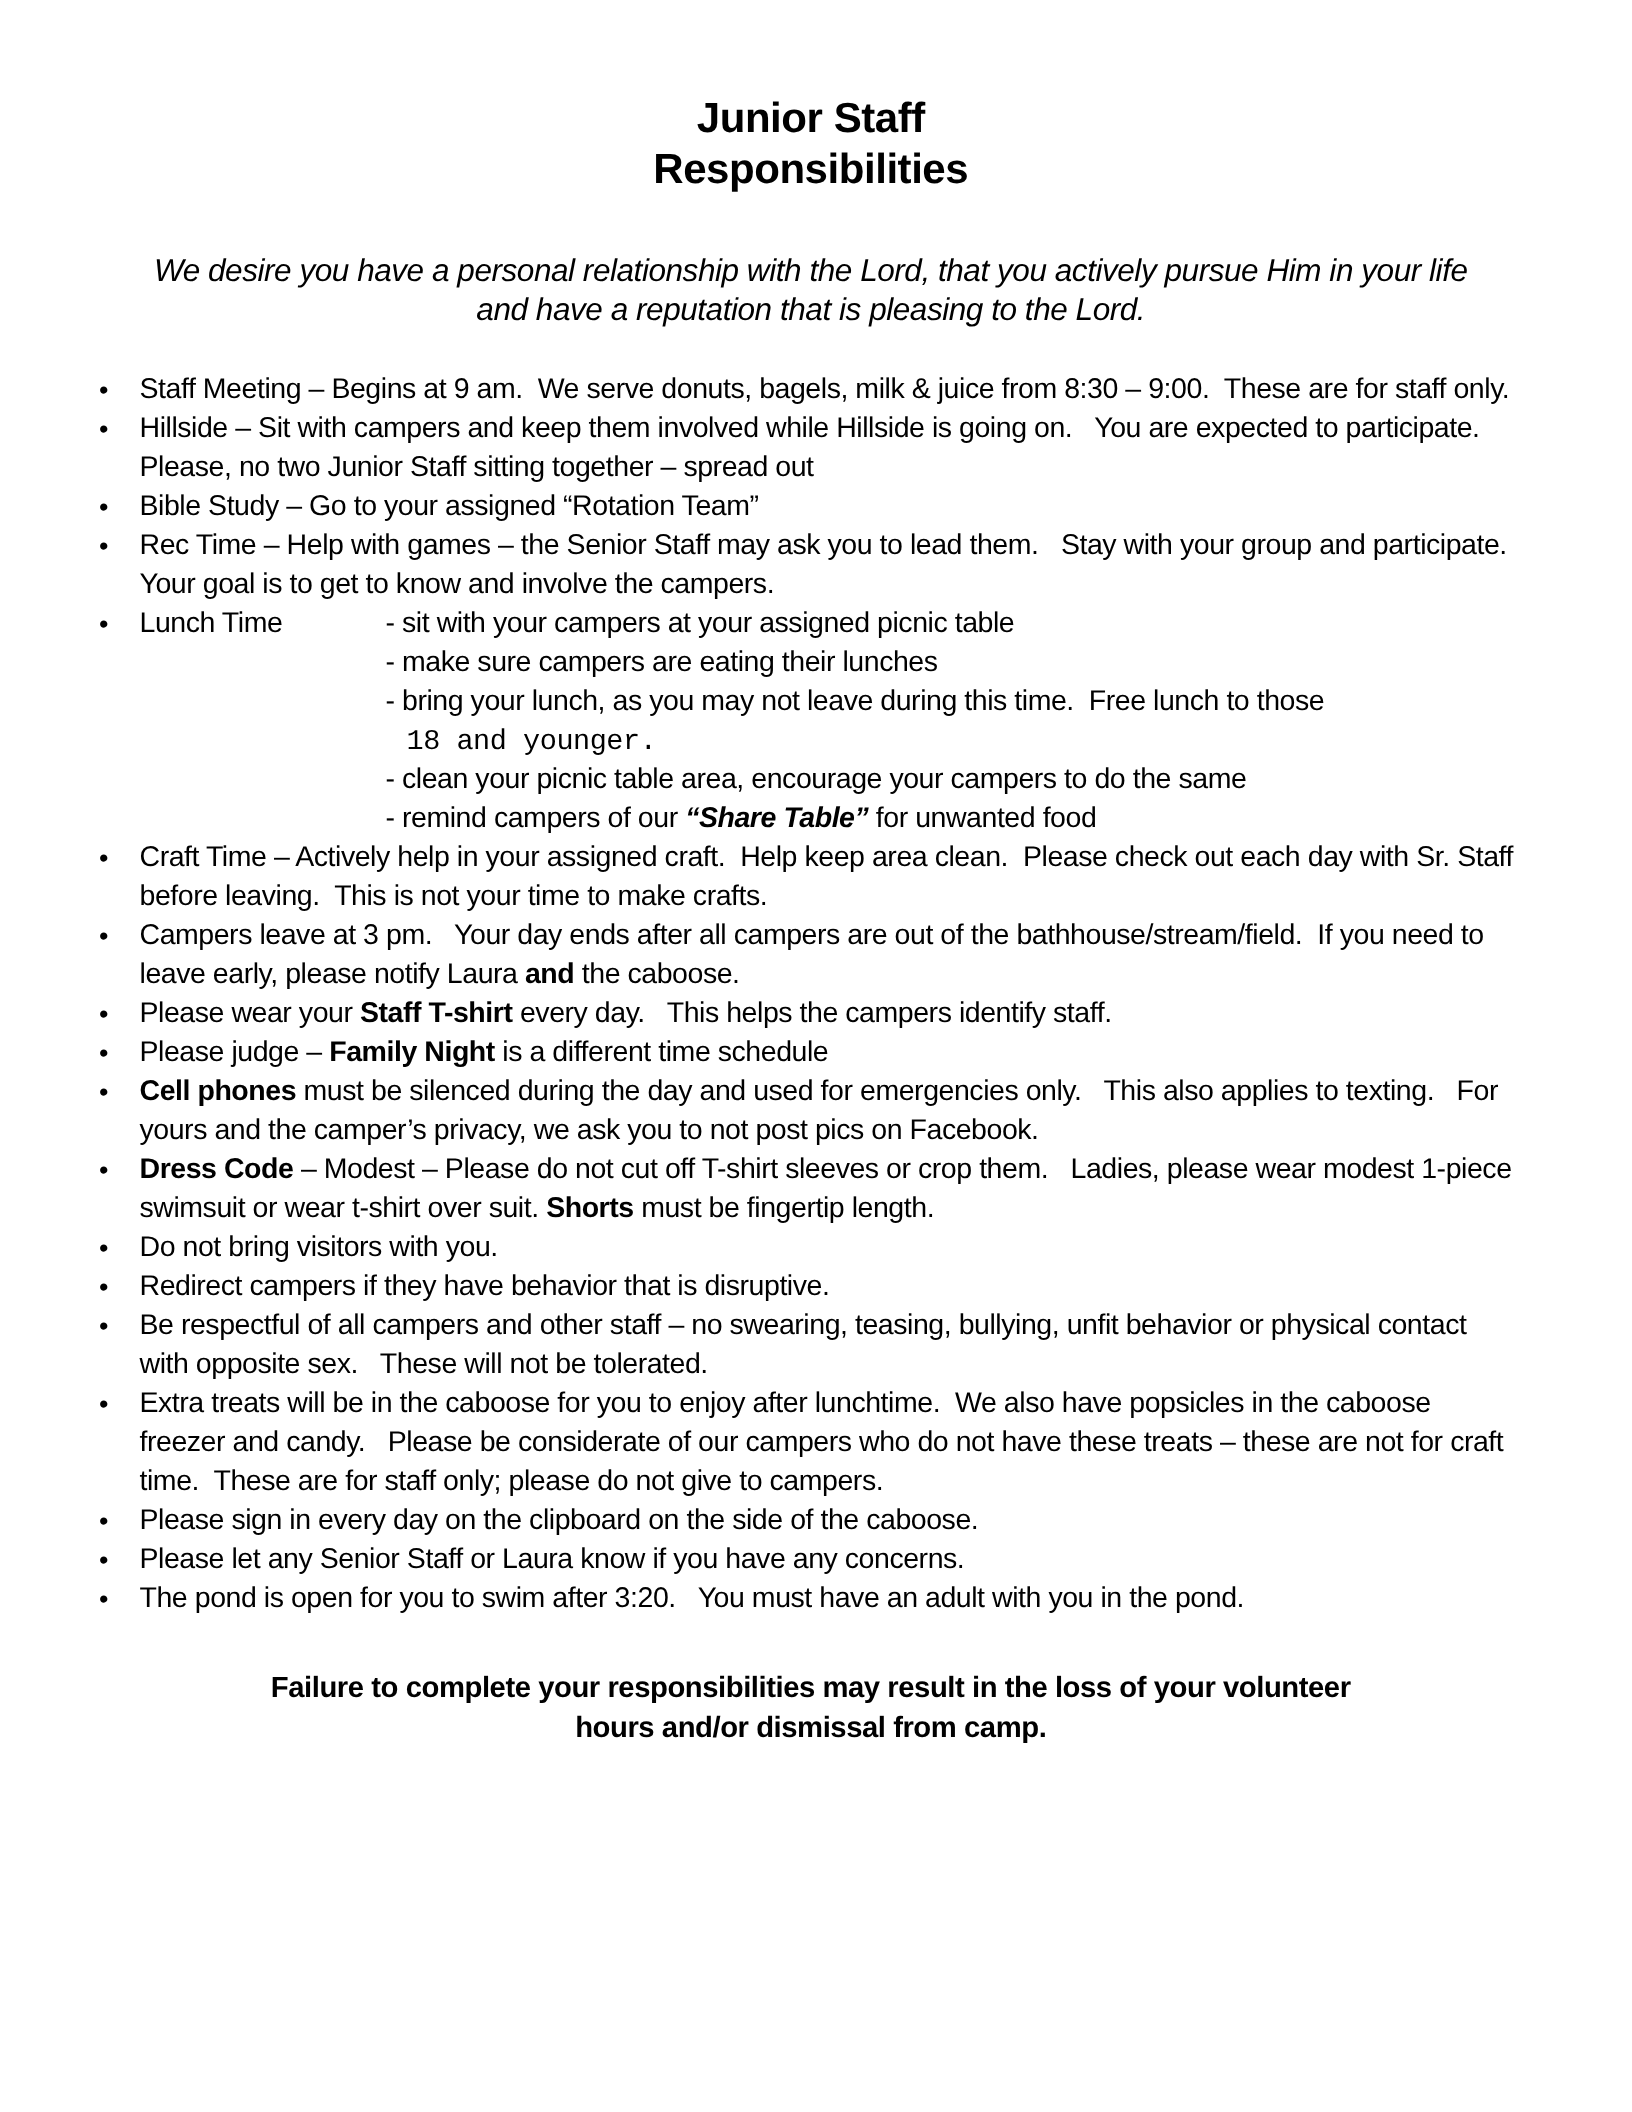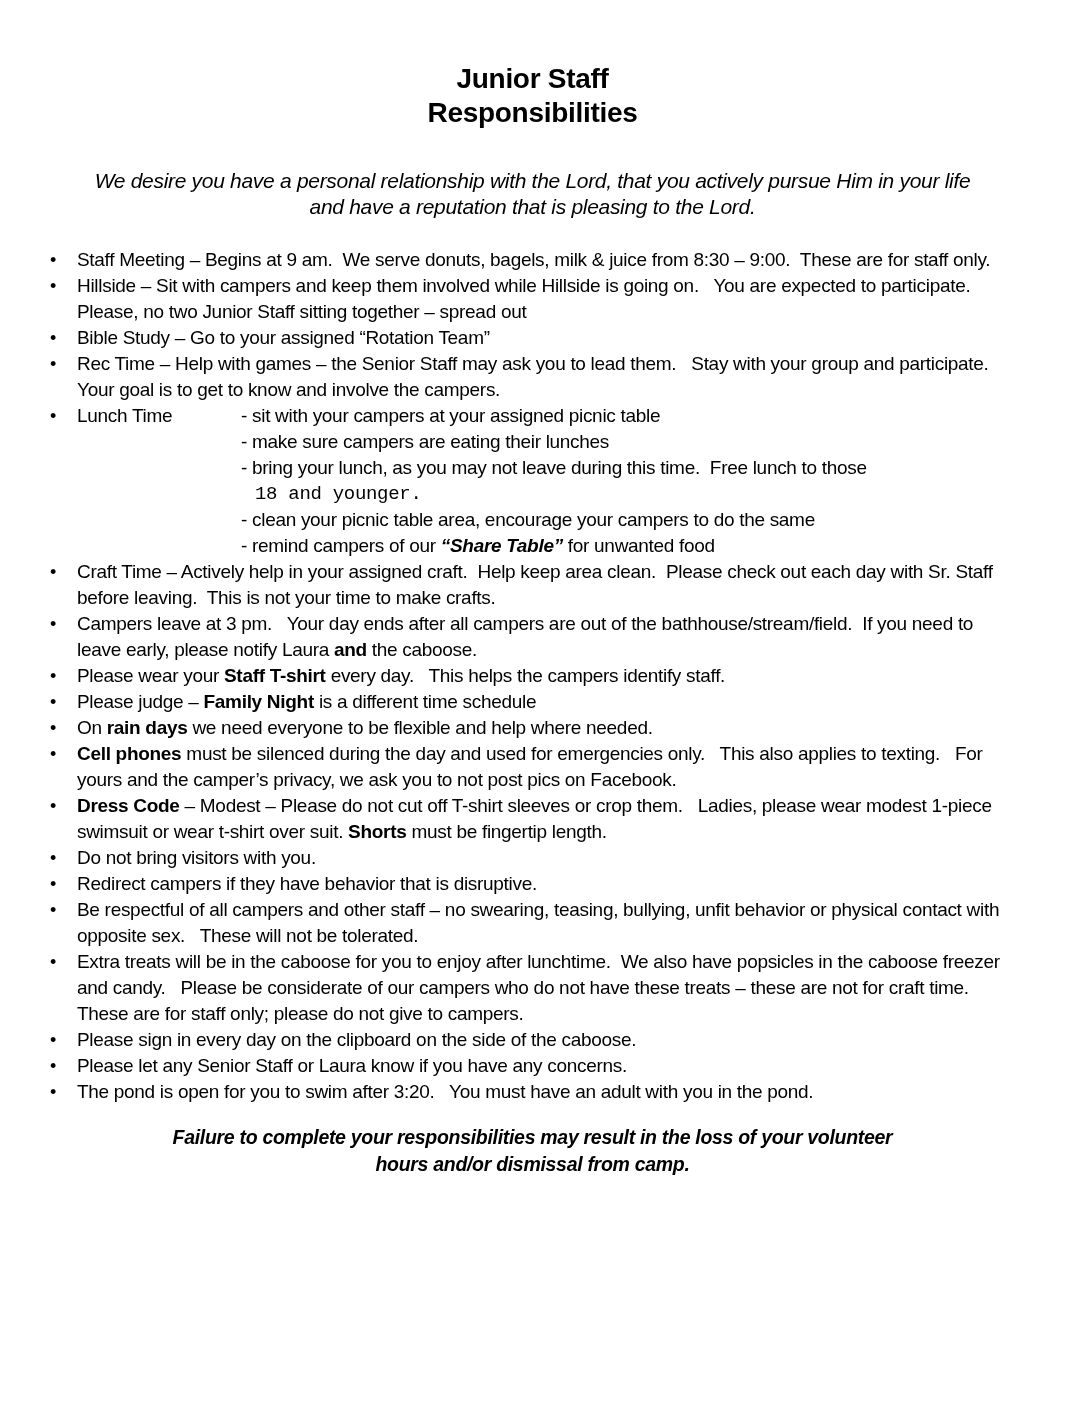--- a/index.html
+++ b/index.html
@@ -6,21 +6,21 @@
   body {
     width: 1088px; height: 1408px;
     background: #ffffff; color: #000000;
     font-family: "Liberation Sans", sans-serif;
     font-size: 19px; line-height: 26px; letter-spacing: -0.3px;
     overflow: hidden;
   }
   .page {
     box-sizing: border-box;
     width: 1088px; height: 1099px;
-    padding: 62px 73px 0 50px;
+    padding: 62px 73px 0 66px;
   }
   .title {
     margin: 0; text-align: center;
     font-weight: bold; font-size: 28px; line-height: 34px;
     white-space: pre-line;
   }
   .intro {
     margin-top: 38px; text-align: center;
     font-style: italic; font-size: 21px; line-height: 26px;
     white-space: pre-line;
@@ -39,22 +39,22 @@
   .li.cols { display: flex; }
   .li.cols .label { flex: 0 0 164px; width: 164px; }
   .sublines { flex: 1 1 auto; }
   .subline { white-space: pre-wrap; }
   .subline.cont { padding-left: 14px; font-family: Liberation Mono, monospace; }
   .b { font-weight: bold; }
   .u { }
   .i { font-style: italic; text-align: right; }
   .sup { vertical-align: super; font-size: 12px; line-height: 0; }
   .footer {
-    margin-top: 19px; text-align: center;
-    font-weight: bold; font-style: italic;
+    margin-top: 33px; text-align: center;
+    font-weight: bold; 
     font-size: 19.5px; line-height: 27px;
     white-space: pre-line;
   }
 </style>
 </head>
 <body>
 
 <div class="page">
   <h1 class="title">Junior Staff
 Responsibilities</h1>
@@ -63,21 +63,20 @@
   <div class="list">
       <div class="li"><span class="u">Staff Meeting</span><span> – Begins at 9 am.  We serve donuts, bagels, milk &amp; juice from 8:30 – 9:00.  These are for staff only.</span></div>
       <div class="li"><span class="u">Hillside</span><span> – Sit with campers and keep them involved while Hillside is going on.   You are expected to participate.    Please, no two Junior Staff sitting together – spread out</span></div>
       <div class="li"><span class="u">Bible Study</span><span> – Go to your assigned “Rotation Team”</span></div>
       <div class="li"><span class="u">Rec Time</span><span> – Help with games – the Senior Staff may ask you to lead them.   Stay with your group and participate.   Your goal is to get to know and involve the campers.</span></div>
       <div class="li cols"><span class="label"><span class="u">Lunch Time</span></span><div class="sublines"><div class="subline"><span>- sit with your campers at your assigned picnic table</span></div><div class="subline"><span>- make sure campers are eating their lunches</span></div><div class="subline"><span>- bring your lunch, as you may not leave during this time.  Free lunch to those</span></div><div class="subline cont"><span>18 and younger.</span></div><div class="subline"><span>- clean your picnic table area, encourage your campers to do the same</span></div><div class="subline"><span>- remind campers of our </span><span class="b i">“Share Table”</span><span> for unwanted food</span></div></div></div>
       <div class="li"><span class="u">Craft Time</span><span> – Actively help in your assigned craft.  Help keep area clean.  Please check out each day with Sr. Staff before leaving.  This is not your time to make crafts.</span></div>
       <div class="li"><span>Campers leave at 3 pm.   Your day ends after all campers are out of the bathhouse/stream/field.  If you need to leave early, please notify Laura </span><span class="b u">and</span><span> the caboose.</span></div>
       <div class="li"><span>Please wear your </span><span class="b">Staff T-shirt</span><span> every day.   This helps the campers identify staff.</span></div>
       <div class="li"><span>Please judge – </span><span class="b">Family Night</span><span> is a different time schedule</span></div>
-      <div class="li"><span>On </span><span class="b">rain days</span><span> we need everyone to be flexible and help where needed.</span></div>
       <div class="li"><span class="b">Cell phones</span><span> must be silenced during the day and used for emergencies only.   This also applies to texting.   For yours and the camper’s privacy, we ask you to not post pics on Facebook.</span></div>
       <div class="li"><span class="b">Dress Code</span><span> – Modest – Please do not cut off T-shirt sleeves or crop them.   Ladies, please wear modest 1-piece swimsuit or wear t-shirt over suit. </span><span class="b">Shorts</span><span> must be fingertip length.</span></div>
       <div class="li"><span>Do not bring visitors with you.</span></div>
       <div class="li"><span>Redirect campers if they have behavior that is disruptive.</span></div>
       <div class="li"><span>Be respectful of all campers and other staff – no swearing, teasing, bullying, unfit behavior or physical contact with opposite sex.   These will not be tolerated.</span></div>
       <div class="li"><span>Extra treats will be in the caboose for you to enjoy after lunchtime.  We also have popsicles in the caboose freezer and candy.   Please be considerate of our campers who do not have these treats – these are not for craft time.  These are for staff only; please do not give to campers.</span></div>
       <div class="li"><span>Please sign in every day on the clipboard on the side of the caboose.</span></div>
       <div class="li"><span>Please let any Senior Staff or Laura know if you have any concerns.</span></div>
       <div class="li"><span>The pond is open for you to swim after 3:20.   You must have an adult with you in the pond.</span></div>
     </div>

